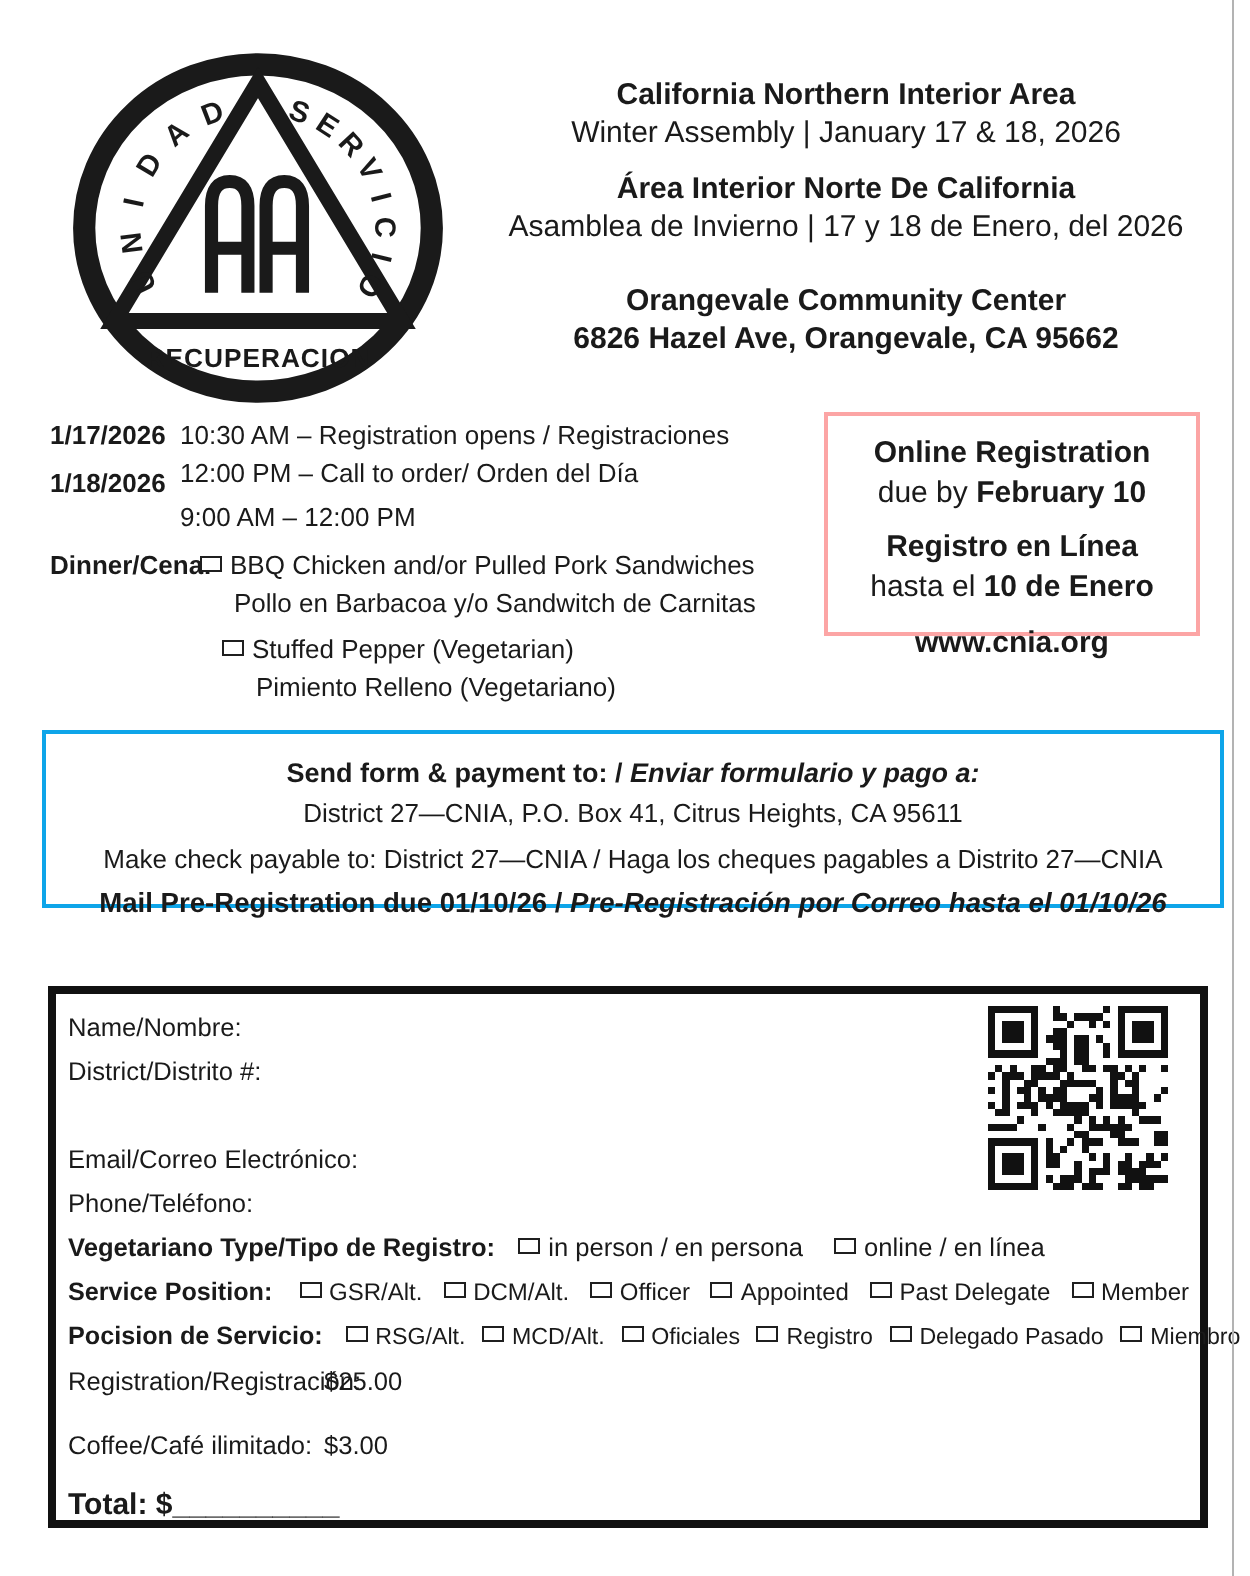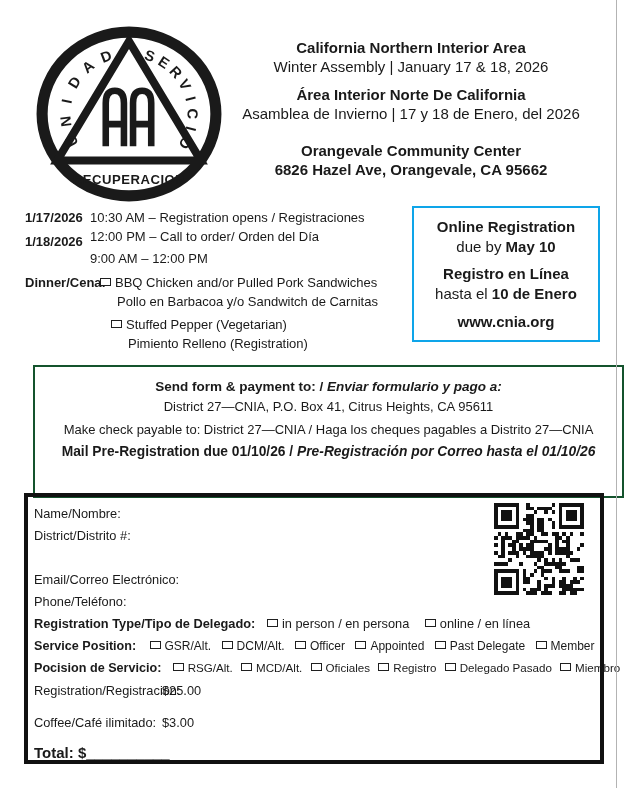--- a/index.html
+++ b/index.html
@@ -16,34 +16,34 @@
   
   .cb { display:inline-block; width:11px; height:8px; border:1px solid #1f1f1f;
         margin:0 4px 0 0; vertical-align:1px; background:#fff; }
 
   
   .logo-wrap { position:absolute; left:33px; top:26px; width:192px; height:176px; }
   .logo-curved text { font:bold 14.5px "Liberation Sans","DejaVu Sans",sans-serif; fill:#1a1a1a; }
   .logo-bottom-text { font:bold 13px "Liberation Sans","DejaVu Sans",sans-serif; fill:#1a1a1a; letter-spacing:0.5px; }
 
   
-  .header-block { position:absolute; left:224px; top:0; width:374px; height:200px; }
+  .header-block { position:absolute; left:236px; top:0; width:374px; height:200px; }
   .hline { position:absolute; left:0; right:0; text-align:center; font-size:15px; white-space:nowrap; }
 
   
   .sline { position:absolute; font-size:13px; white-space:nowrap; }
 
   
-  .online-box { position:absolute; left:412px; top:206px; width:188px; height:136px;
-                border:2px solid #0ea5e9; }
+  .online-box { position:absolute; left:412px; top:206px; width:188px; height:112px;
+                border:2px solid #fca5a5; }
   .oline { position:absolute; left:0; right:0; text-align:center; font-size:15px; white-space:nowrap; }
 
   
-  .mail-box { position:absolute; left:33px; top:365px; width:591px; height:133px;
-              border:2px solid #14532d; }
+  .mail-box { position:absolute; left:21px; top:365px; width:591px; height:89px;
+              border:2px solid #0ea5e9; }
   .mline { position:absolute; left:0; right:0; text-align:center; white-space:nowrap; }
 
   
   .form-box { position:absolute; left:24px; top:493px; width:580px; height:271px;
               border:4px solid #111111; }
   .frow { position:absolute; left:6px; font-size:12.8px; white-space:nowrap; }
   .frow .lbl { font-weight:bold; }
   .svc  { font-size:12px; }
   .svc .lbl { font-size:12.6px;text-align:right; }
   .svc .opt { margin-right:7px; }
@@ -103,46 +103,46 @@
     <div class="abs sline b" style="left:25px; top:210px">1/17/2026</div>
     <div class="abs sline" style="left:90px; top:210px">10:30 AM – Registration opens / Registraciones</div>
     <div class="abs sline" style="left:90px; top:229px">12:00 PM – Call to order/ Orden del Día</div>
     <div class="abs sline b" style="left:25px; top:234px">1/18/2026</div>
     <div class="abs sline" style="left:90px; top:251px">9:00 AM – 12:00 PM</div>
 
     <div class="abs sline b" style="left:25px; top:275px">Dinner/Cena:</div>
     <div class="abs sline" style="left:100px; top:275px"><span class="cb"></span><span>BBQ Chicken and/or Pulled Pork Sandwiches</span></div>
     <div class="abs sline" style="left:117px; top:294px">Pollo en Barbacoa y/o Sandwitch de Carnitas</div>
     <div class="abs sline" style="left:111px; top:317px"><span class="cb"></span><span>Stuffed Pepper (Vegetarian)</span></div>
-    <div class="abs sline" style="left:128px; top:336px">Pimiento Relleno (Registration)</div>
+    <div class="abs sline" style="left:128px; top:336px">Pimiento Relleno (Vegetariano)</div>
   </div>
 
   <div class="online-box">
     <div class="oline b" style="top:10px">Online Registration</div>
-    <div class="oline" style="top:30px"><span>due by </span><span class="b">May 10</span></div>
+    <div class="oline" style="top:30px"><span>due by </span><span class="b">February 10</span></div>
     <div class="oline b" style="top:57px">Registro en Línea</div>
     <div class="oline" style="top:77px"><span>hasta el </span><span class="b">10 de Enero</span></div>
     <div class="oline b" style="top:105px">www.cnia.org</div>
   </div>
 
   <div class="mail-box">
     <div class="mline" style="top:12px; font-size:13.5px"><span class="b">Send form &amp; payment to: / </span><span class="b i">Enviar formulario y pago a:</span></div>
     <div class="mline" style="top:32px; font-size:13px">District 27—CNIA, P.O. Box 41, Citrus Heights, CA 95611</div>
     <div class="mline" style="top:55px; font-size:13px">Make check payable to: District 27—CNIA / Haga los cheques pagables a Distrito 27—CNIA</div>
     <div class="mline" style="top:77px; font-size:13.8px"><span class="b">Mail Pre-Registration due 01/10/26 / </span><span class="b i">Pre-Registración por Correo hasta el 01/10/26</span></div>
   </div>
 
   <div class="form-box">
     <div class="frow lbl" style="top:9px">Name/Nombre:</div>
     <div class="frow lbl" style="top:31px">District/Distrito #:</div>
     <div class="frow lbl" style="top:75px">Email/Correo Electrónico:</div>
     <div class="frow lbl" style="top:97px">Phone/Teléfono:</div>
 
     <div class="frow" style="top:119px">
-      <span class="lbl">Registration Type/Tipo de Delegado:</span>
+      <span class="lbl">Vegetariano Type/Tipo de Registro:</span>
       <span style="margin-left:8px"><span class="cb"></span><span>in person / en persona</span></span>
       <span style="margin-left:12px"><span class="cb"></span><span>online / en línea</span></span>
     </div>
 
     <div class="frow svc" style="top:142px">
       <span class="lbl" style="margin-right:10px">Service Position:</span>
       <span class="opt"><span class="cb"></span><span>GSR/Alt.</span></span>
       <span class="opt"><span class="cb"></span><span>DCM/Alt.</span></span>
       <span class="opt"><span class="cb"></span><span>Officer</span></span>
       <span class="opt"><span class="cb"></span><span>Appointed</span></span>

